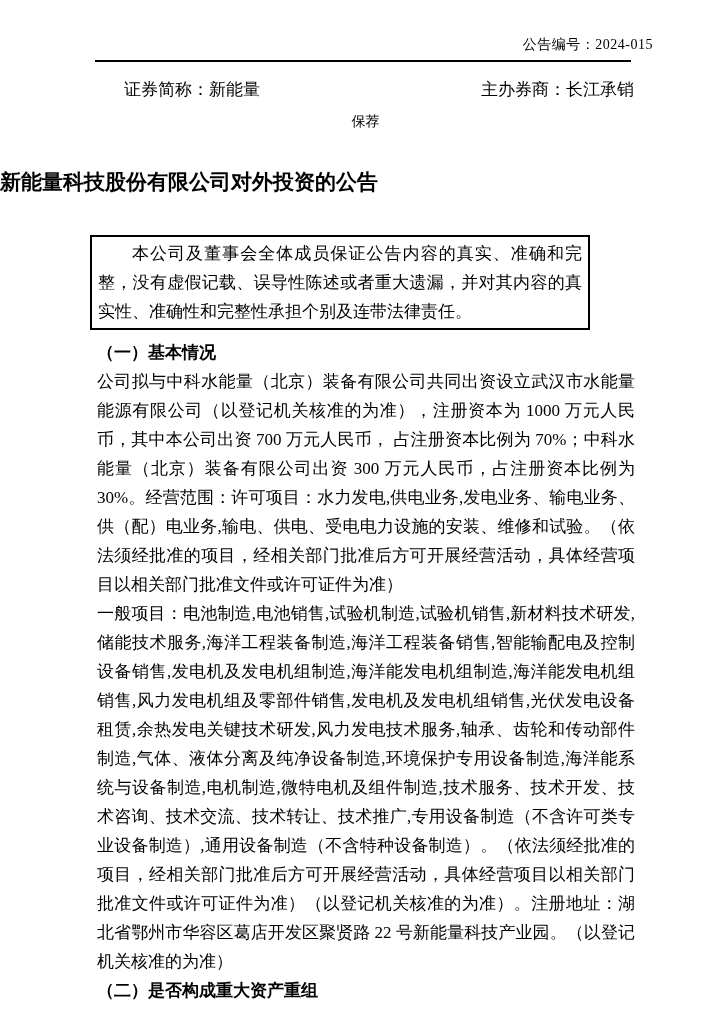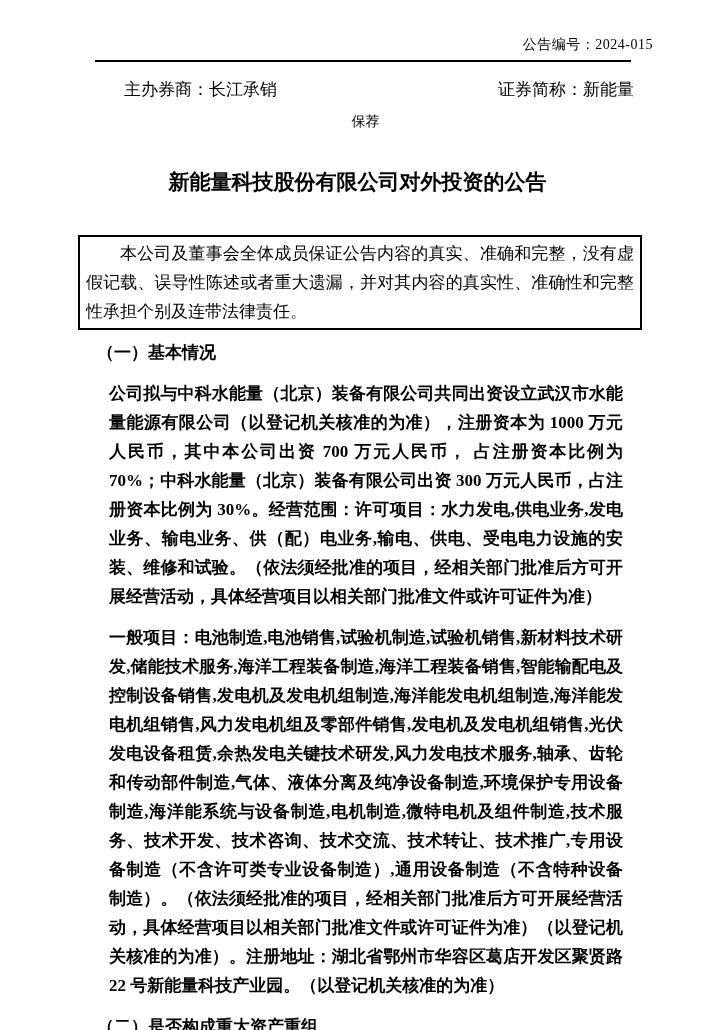--- a/index.html
+++ b/index.html
@@ -51,29 +51,29 @@
     width: 537px;
     text-align: center;
     font-size: 14px;
   }
   .doc-title {
     position: absolute;
     top: 168px;
     left: 0;
     width: 715px;
     margin: 0;
-    text-align: center;
+    text-align: left;
     font-size: 21px;
     font-weight: bold;
   }
   .disclaimer-box {
     position: absolute;
     top: 235px;
-    left: 78px;
-    width: 564px;
+    left: 90px;
+    width: 500px;
     box-sizing: border-box;
     border: 2px solid #000000;
     padding: 2px 6px;
   }
   .disclaimer-box p {
     margin: 0;
     font-size: 17px;
     line-height: 29px;
     text-align: justify;
     text-indent: 2em;
@@ -86,37 +86,36 @@
     font-size: 17px;
     line-height: 29px;
   }
   .section-heading {
     font-weight: bold;
   }
   .sub-heading {
     font-weight: bold;
   }
   .para {
-    margin: 12px;
+    margin: 0;
     text-align: justify;
-    font-weight: bold;
   }
 </style>
 </head>
 <body>
 
 <div class="page">
 
   <div class="announce-no">公告编号：2024-015</div>
 
   <div class="header-rule"></div>
 
   <div class="meta-row">
+    <span>证券简称：新能量</span>
     <span>主办券商：长江承销</span>
-    <span>证券简称：新能量</span>
   </div>
 
   <div class="meta-wrap">保荐</div>
 
   <h1 class="doc-title">新能量科技股份有限公司对外投资的公告</h1>
 
   <div class="disclaimer-box">
     <p>本公司及董事会全体成员保证公告内容的真实、准确和完整，没有虚假记载、误导性陈述或者重大遗漏，并对其内容的真实性、准确性和完整性承担个别及连带法律责任。</p>
   </div>
 

